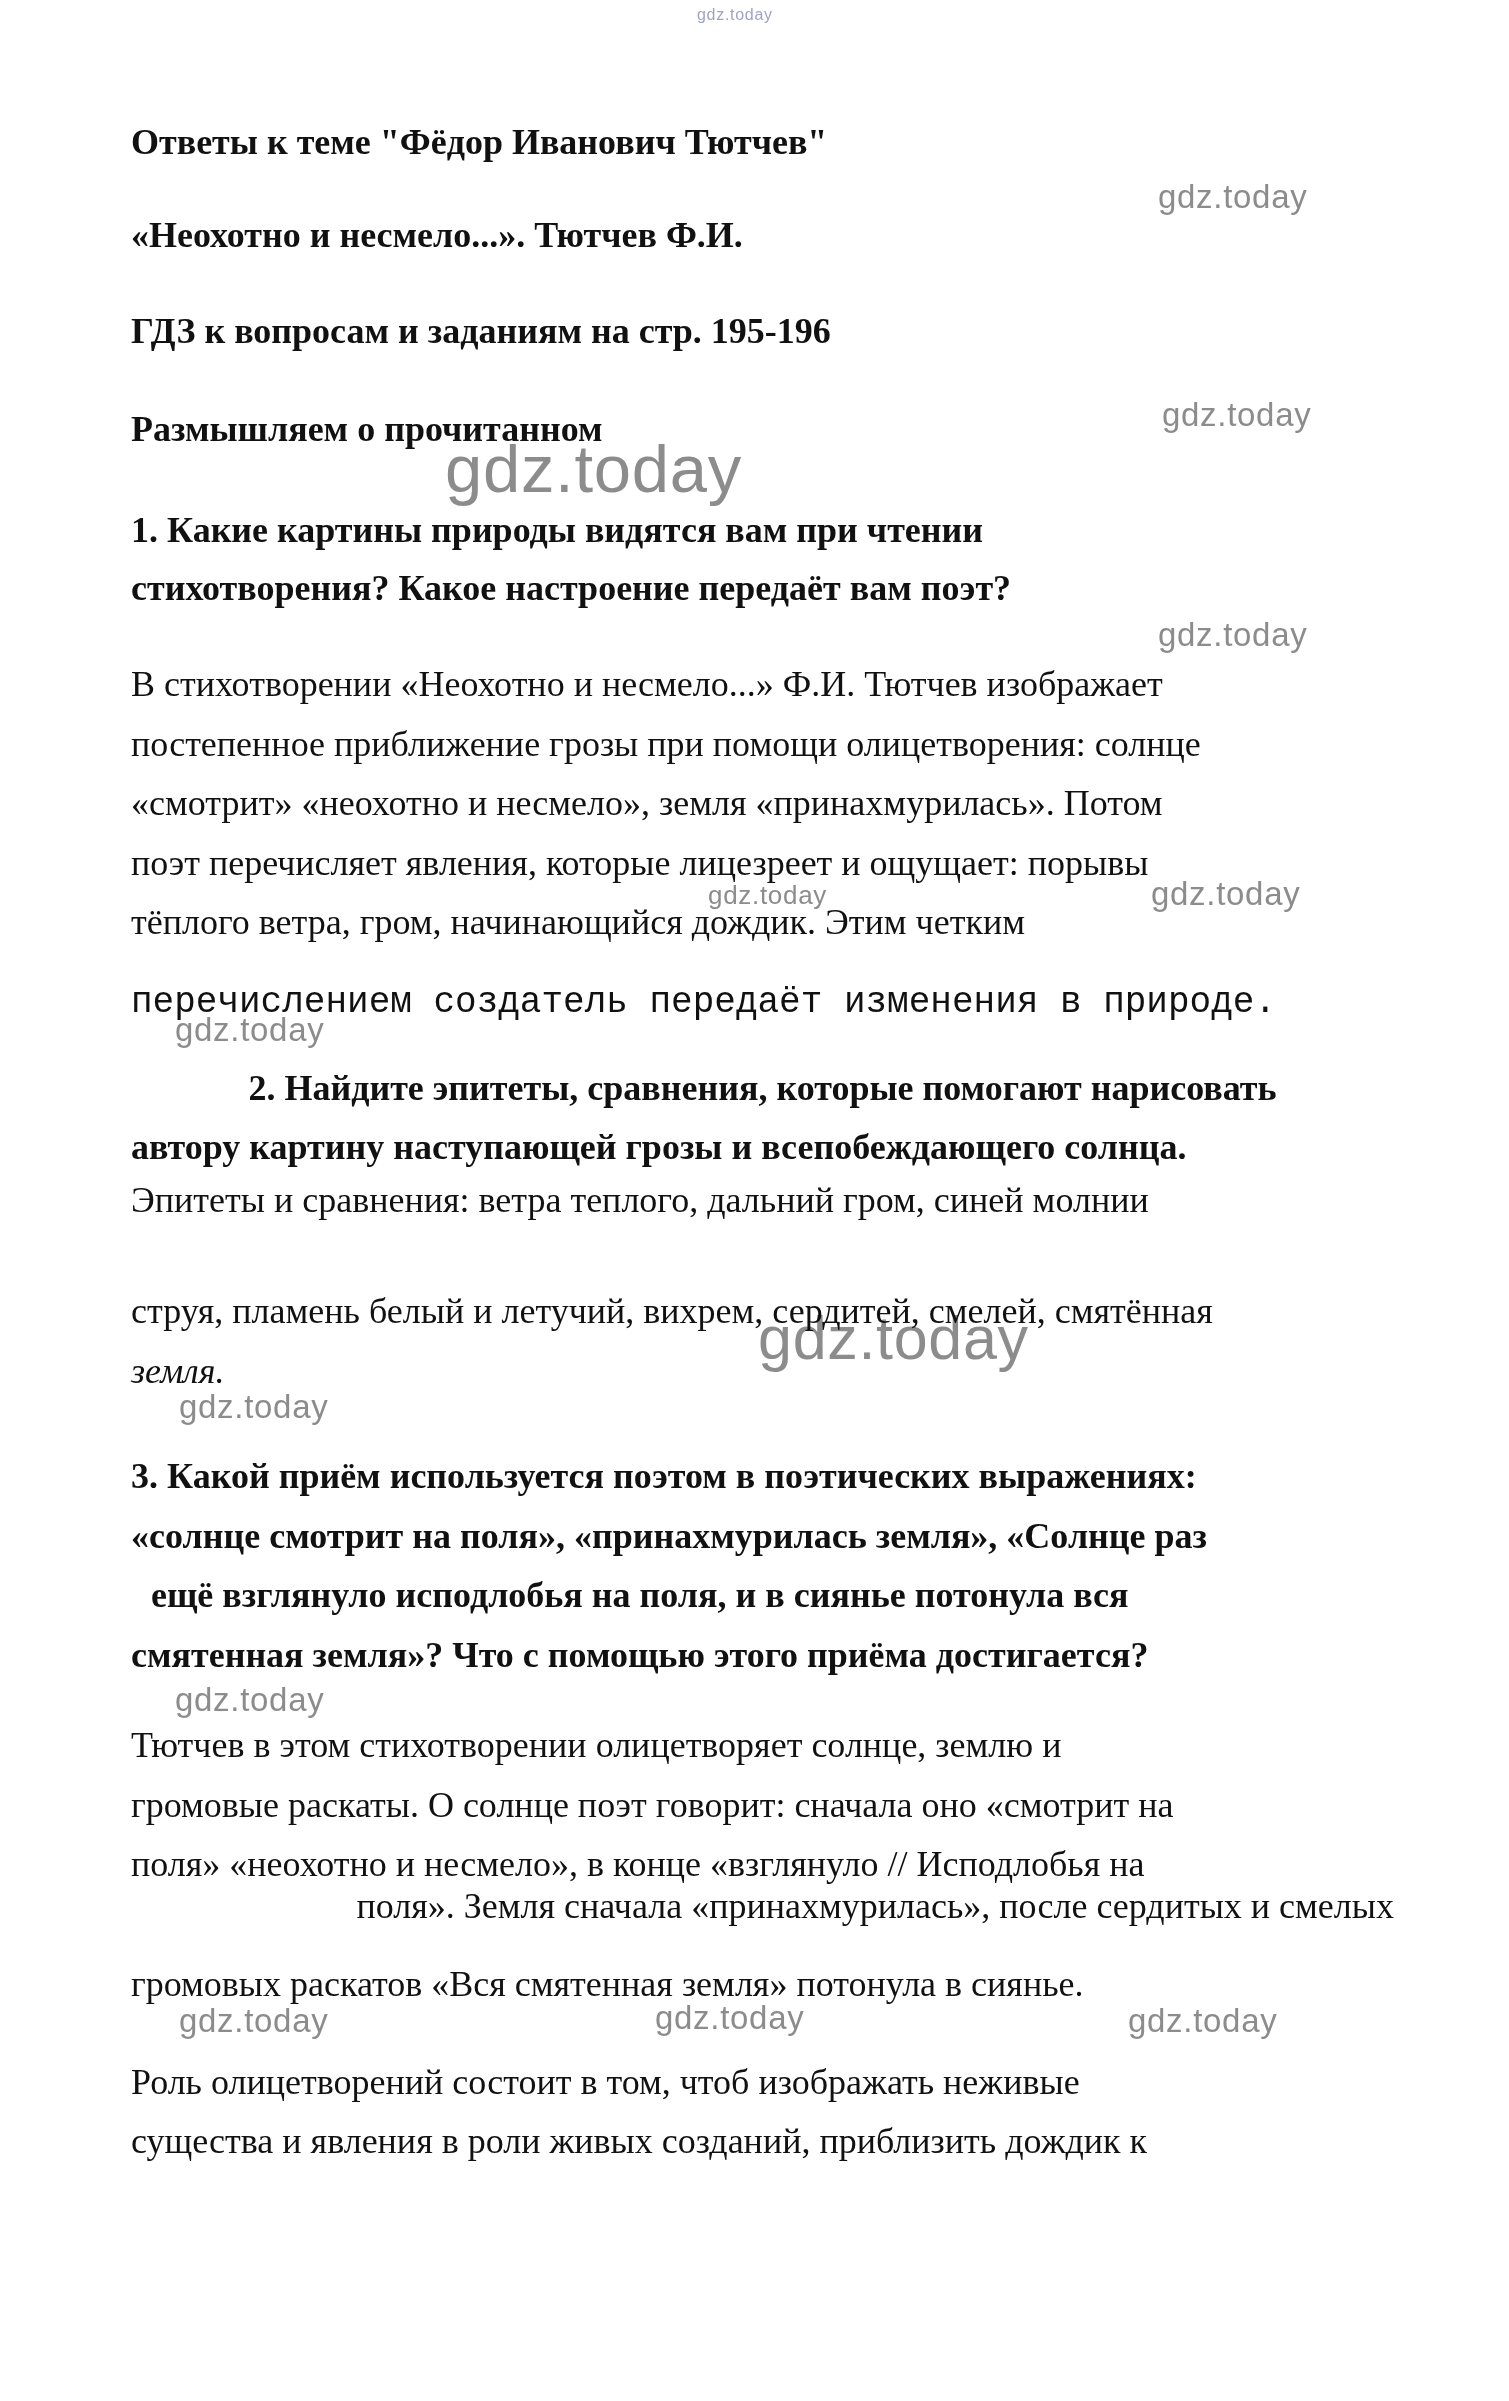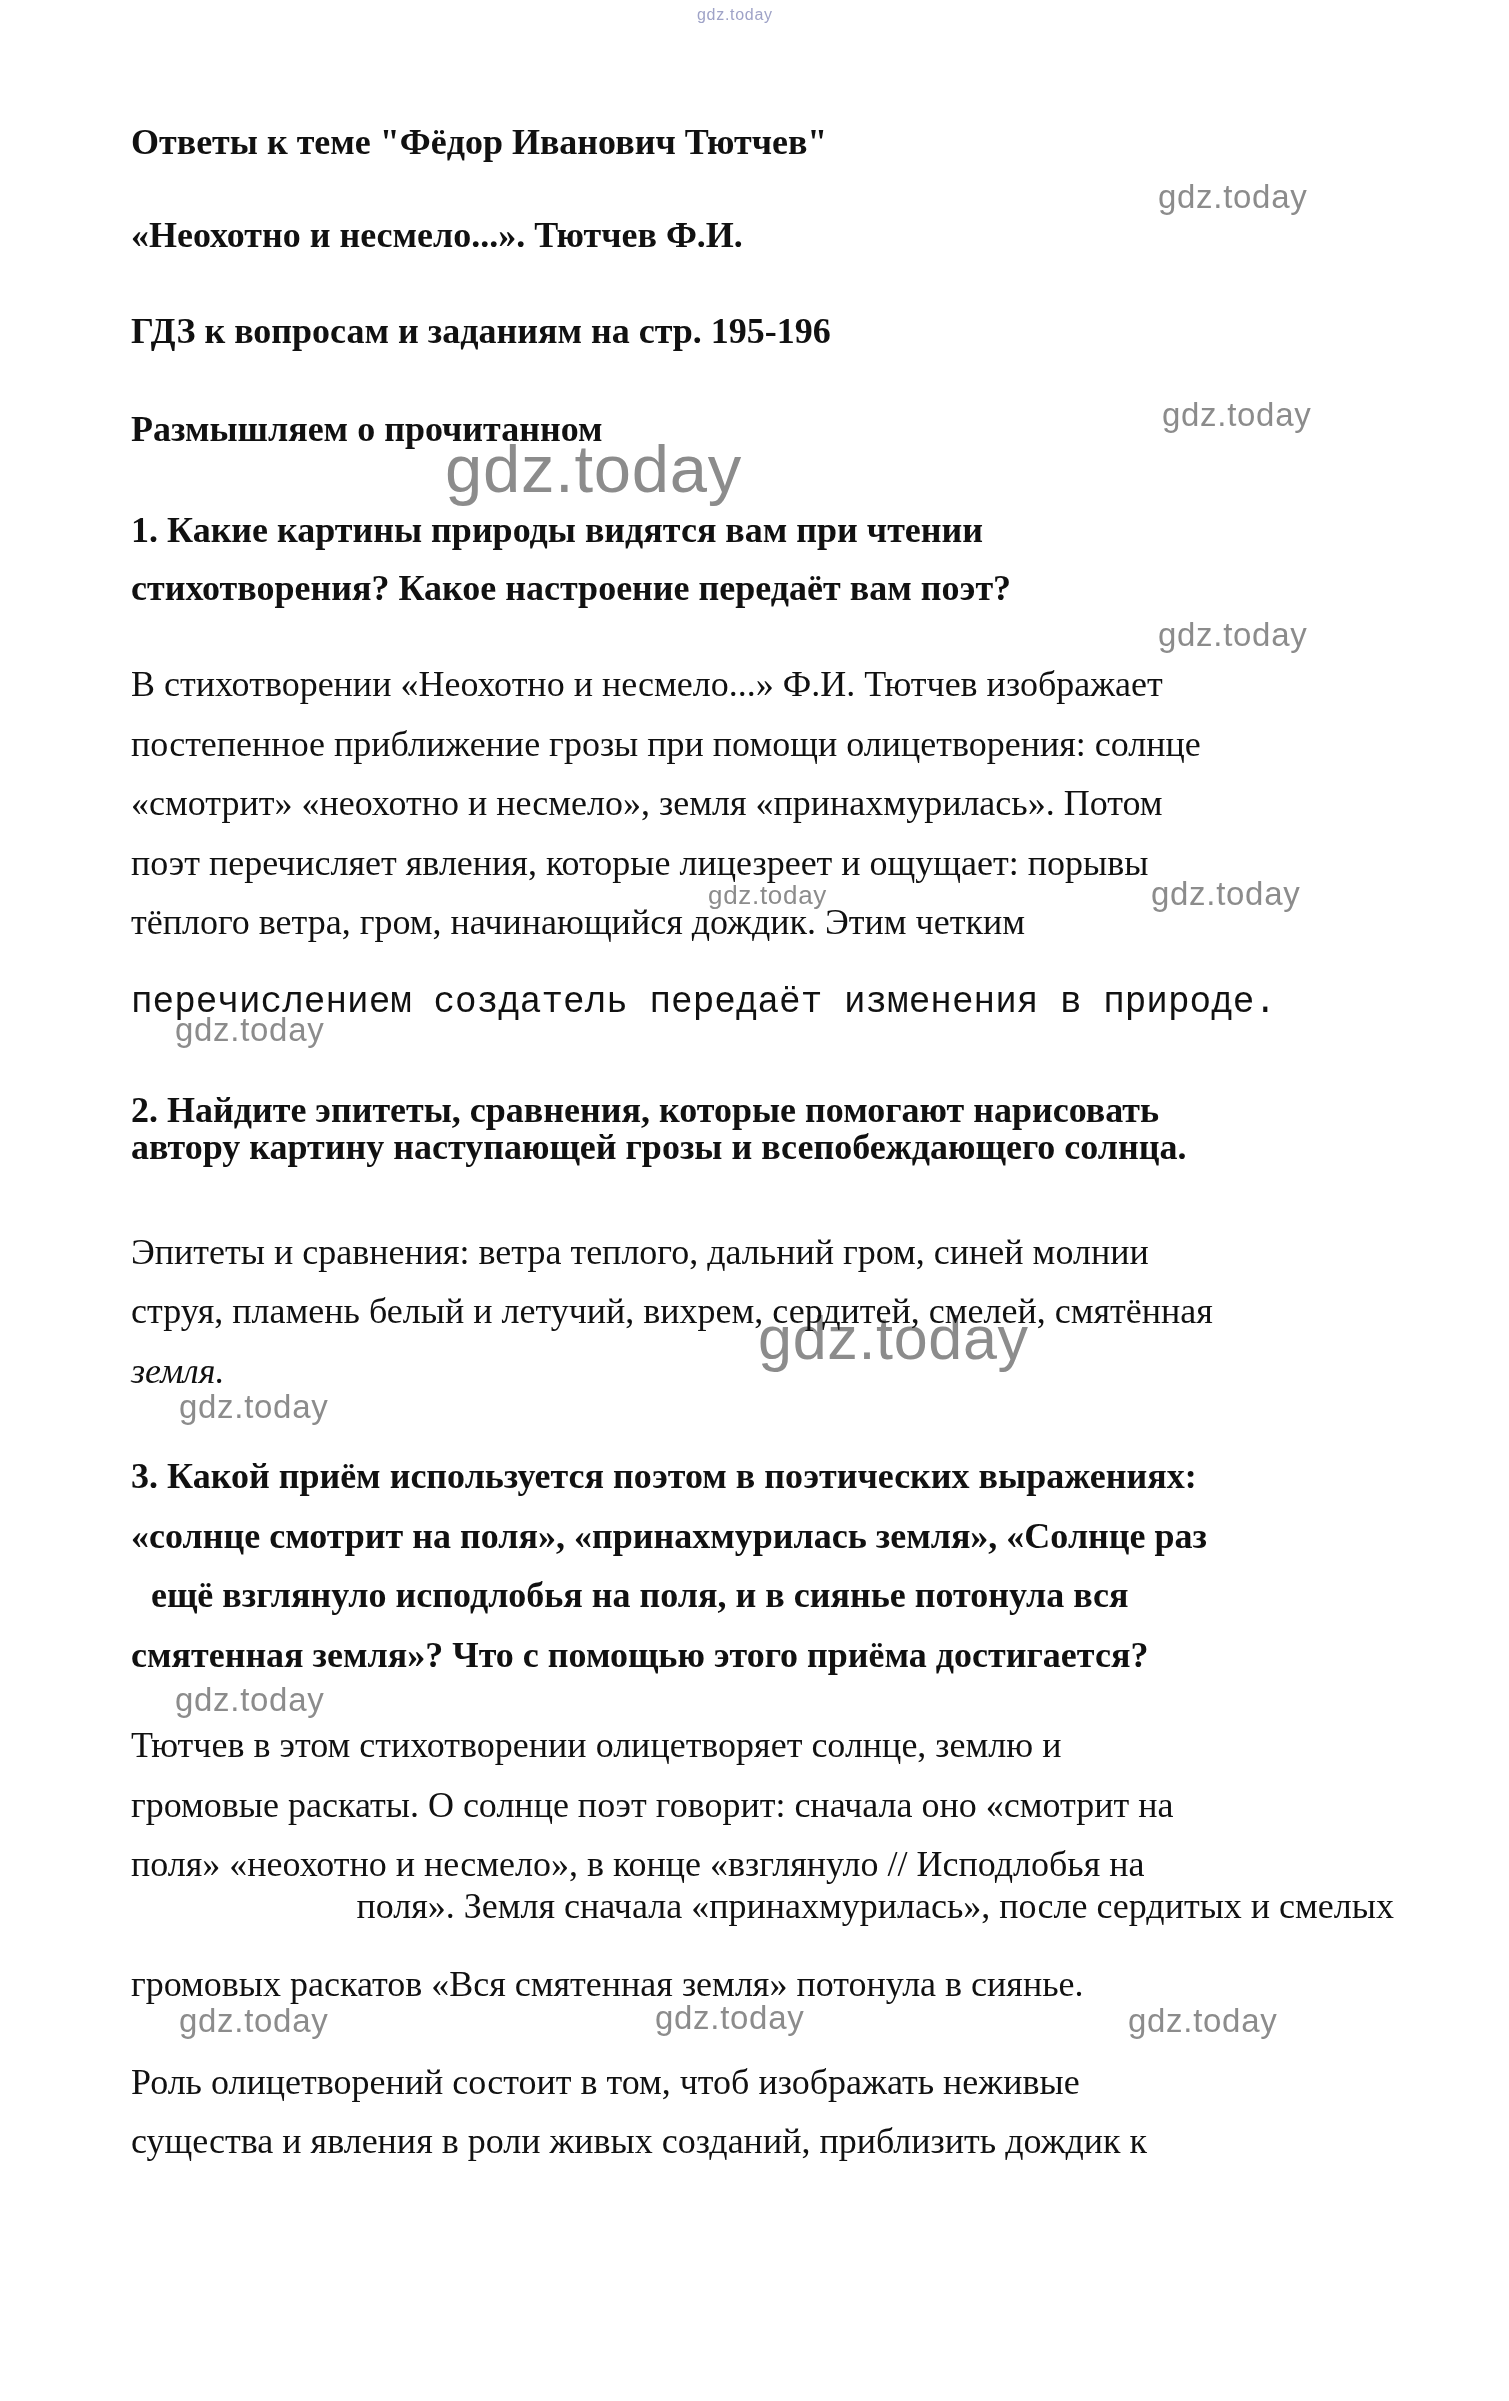--- a/index.html
+++ b/index.html
@@ -71,24 +71,24 @@
   <div class="line bold" style="top:508px;">1. Какие картины природы видятся вам при чтении</div>
   <div class="line bold" style="top:566px;">стихотворения? Какое настроение передаёт вам поэт?</div>
 
   <div class="line" style="top:662px;">В стихотворении «Неохотно и несмело...» Ф.И. Тютчев изображает</div>
   <div class="line" style="top:722px;">постепенное приближение грозы при помощи олицетворения: солнце</div>
   <div class="line" style="top:781px;">«смотрит» «неохотно и несмело», земля «принахмурилась». Потом</div>
   <div class="line" style="top:841px;">поэт перечисляет явления, которые лицезреет и ощущает: порывы</div>
   <div class="line" style="top:900px;">тёплого ветра, гром, начинающийся дождик. Этим четким</div>
   <div class="line" style="top:980px;font-family:Liberation Mono, monospace;">перечислением создатель передаёт изменения в природе.</div>
 
-  <div class="line bold" style="top:1088px;">2. Найдите эпитеты, сравнения, которые помогают нарисовать</div>
+  <div class="line bold" style="top:1066px;text-align:center;">2. Найдите эпитеты, сравнения, которые помогают нарисовать</div>
   <div class="line bold" style="top:1125px;">автору картину наступающей грозы и всепобеждающего солнца.</div>
 
-  <div class="line" style="top:1230px;">Эпитеты и сравнения: ветра теплого, дальний гром, синей молнии</div>
+  <div class="line" style="top:1178px;">Эпитеты и сравнения: ветра теплого, дальний гром, синей молнии</div>
   <div class="line" style="top:1289px;">струя, пламень белый и летучий, вихрем, сердитей, смелей, смятённая</div>
   <div class="line" style="top:1349px;font-style:italic;">земля.</div>
 
   <div class="line bold" style="top:1454px;">3. Какой приём используется поэтом в поэтических выражениях:</div>
   <div class="line bold" style="top:1514px;">«солнце смотрит на поля», «принахмурилась земля», «Солнце раз</div>
   <div class="line bold" style="top:1573px;margin-left:20px;">ещё взглянуло исподлобья на поля, и в сиянье потонула вся</div>
   <div class="line bold" style="top:1633px;">смятенная земля»? Что с помощью этого приёма достигается?</div>
 
   <div class="line" style="top:1723px;">Тютчев в этом стихотворении олицетворяет солнце, землю и</div>
   <div class="line" style="top:1783px;">громовые раскаты. О солнце поэт говорит: сначала оно «смотрит на</div>

